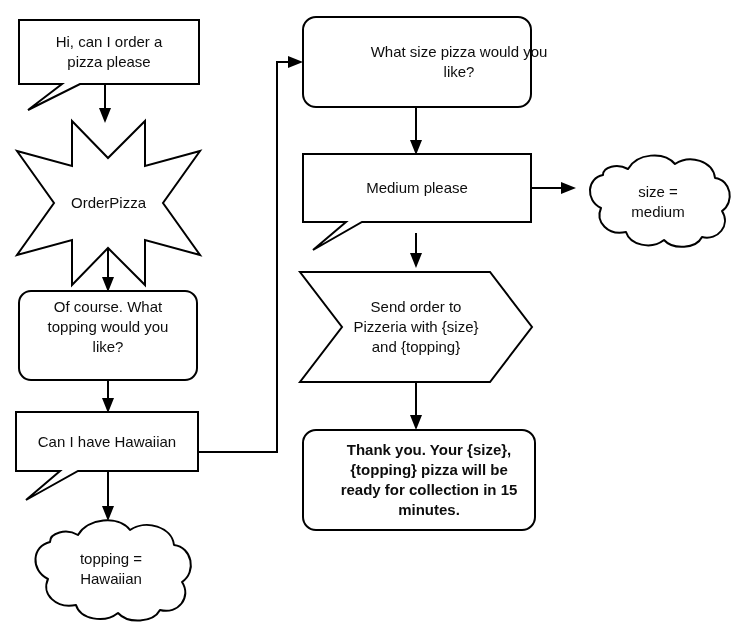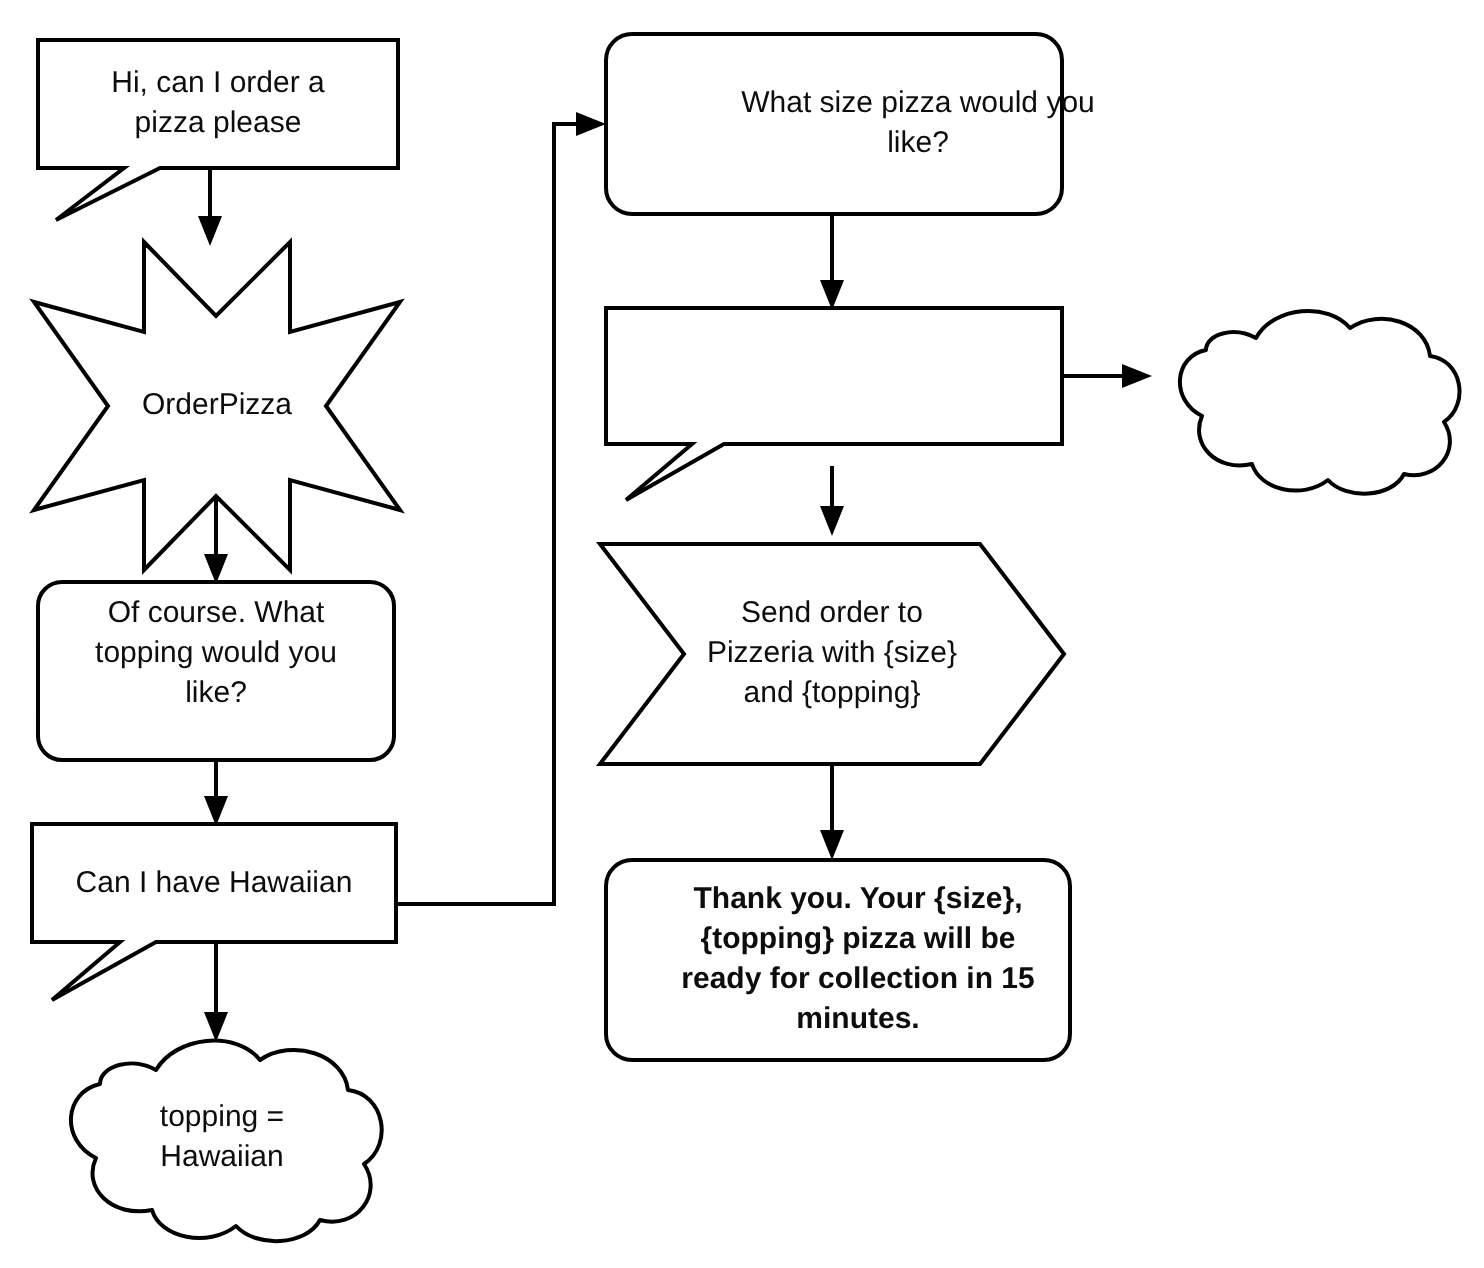--- a/index.html
+++ b/index.html
@@ -142,21 +142,24 @@
 like?</div>
 
   <div class="node-text" style="left:16px; top:412px; width:182px; height:59px;border-radius:12px;">Can I have Hawaiian</div>
 
   <div class="node-text" style="left:48px; top:537px; width:126px; height:64px;">topping =
 Hawaiian</div>
 
   <div class="node-text" style="left:303px; top:17px; width:228px; height:90px;margin-left:42px;">What size pizza would you
 like?</div>
 
+  <div class="node-text" style="left:303px; top:154px; width:228px; height:68px;">Medium please</div>
 
+  <div class="node-text" style="left:601px; top:170px; width:114px; height:64px;">size =
+medium</div>
 
   <div class="node-text" style="left:342px; top:272px; width:148px; height:110px;text-align:center;">Send order to
 Pizzeria with {size}
 and {topping}</div>
 
   <div class="node-text" style="left:313px; top:430px; width:232px; height:100px;font-weight:bold;">Thank you. Your {size},
 {topping} pizza will be
 ready for collection in 15
 minutes.</div>
 

